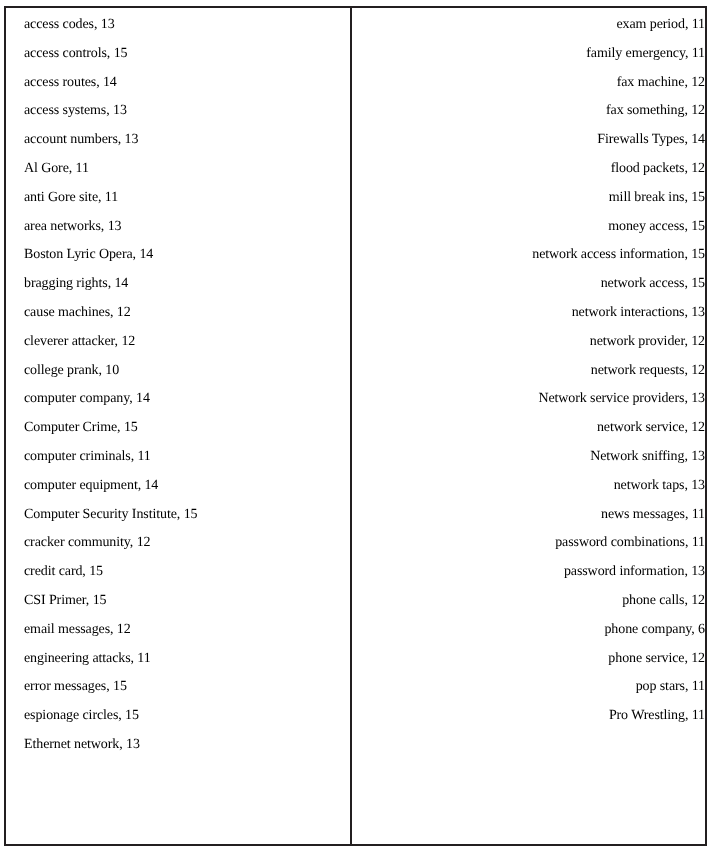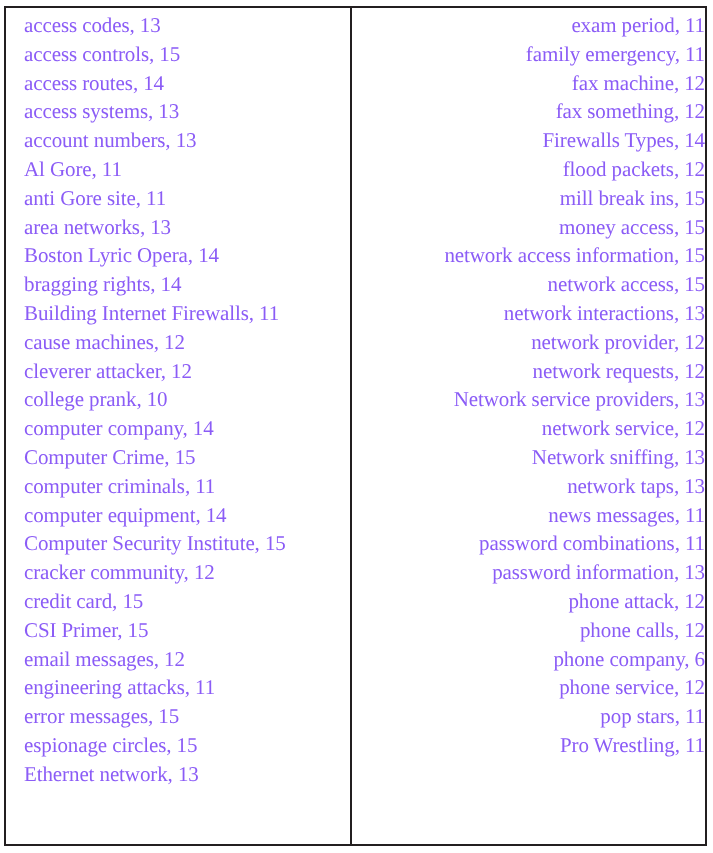--- a/index.html
+++ b/index.html
@@ -55,23 +55,23 @@
   }
 
   .entry-list {
     list-style: none;
     margin: 0;
     padding: 0;
   }
 
   .entry {
     font-family: "Liberation Serif", "DejaVu Serif", serif;
-    font-size: 21px;
+    font-size: 14px;
     line-height: 28.8px;
-    color: #8b5cf6;
+    color: #000000;
     white-space: nowrap;
     letter-spacing: -0.1px;
     text-rendering: geometricPrecision;
   }
 
   
   #bottom-edge {
     position: absolute;
     left: 0;
     bottom: 0;
@@ -91,21 +91,20 @@
           <li class="entry">access codes, 13</li>
           <li class="entry">access controls, 15</li>
           <li class="entry">access routes, 14</li>
           <li class="entry">access systems, 13</li>
           <li class="entry">account numbers, 13</li>
           <li class="entry">Al Gore, 11</li>
           <li class="entry">anti Gore site, 11</li>
           <li class="entry">area networks, 13</li>
           <li class="entry">Boston Lyric Opera, 14</li>
           <li class="entry">bragging rights, 14</li>
-          <li class="entry">Building Internet Firewalls, 11</li>
           <li class="entry">cause machines, 12</li>
           <li class="entry">cleverer attacker, 12</li>
           <li class="entry">college prank, 10</li>
           <li class="entry">computer company, 14</li>
           <li class="entry">Computer Crime, 15</li>
           <li class="entry">computer criminals, 11</li>
           <li class="entry">computer equipment, 14</li>
           <li class="entry">Computer Security Institute, 15</li>
           <li class="entry">cracker community, 12</li>
           <li class="entry">credit card, 15</li>
@@ -133,21 +132,20 @@
           <li class="entry">network interactions, 13</li>
           <li class="entry">network provider, 12</li>
           <li class="entry">network requests, 12</li>
           <li class="entry">Network service providers, 13</li>
           <li class="entry">network service, 12</li>
           <li class="entry">Network sniffing, 13</li>
           <li class="entry">network taps, 13</li>
           <li class="entry">news messages, 11</li>
           <li class="entry">password combinations, 11</li>
           <li class="entry">password information, 13</li>
-          <li class="entry">phone attack, 12</li>
           <li class="entry">phone calls, 12</li>
           <li class="entry">phone company, 6</li>
           <li class="entry">phone service, 12</li>
           <li class="entry">pop stars, 11</li>
           <li class="entry">Pro Wrestling, 11</li>
         </ul>
     </div>
 
   </div>
   <div id="bottom-edge"></div>

